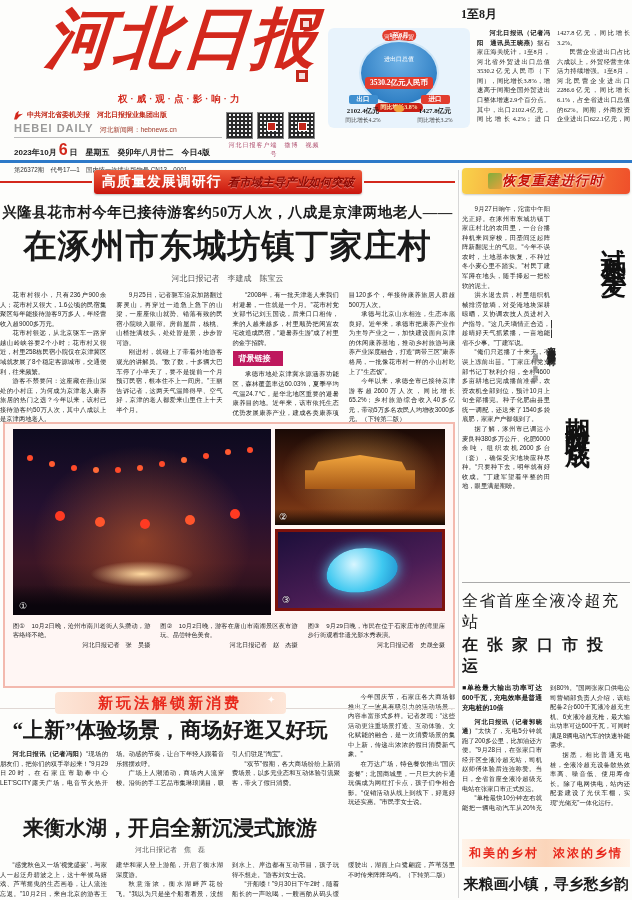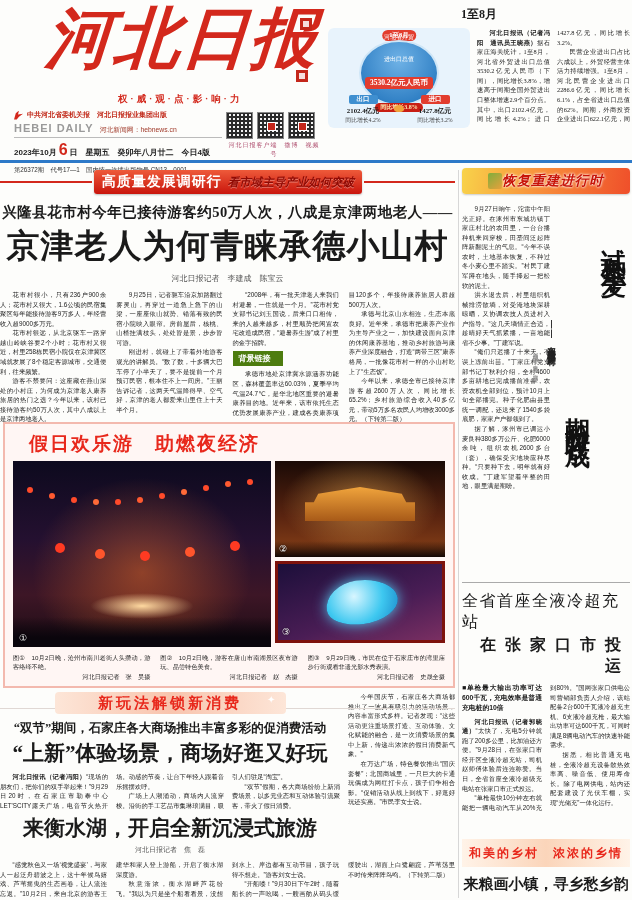--- a/index.html
+++ b/index.html
@@ -72,21 +72,21 @@
   .banner-line{position:absolute;top:13px;height:2px;background:#d3281c;}
   .gz-banner{position:absolute;left:94px;top:2px;width:268px;height:24px;border-radius:3px;
       background:linear-gradient(180deg,#ee5a3a,#c9150c);display:flex;align-items:center;justify-content:center;gap:6px;
       box-shadow:0 1px 2px rgba(0,0,0,.25);}
   .gz-main{color:#fff;font-weight:900;font-size:14px;letter-spacing:1px;}
   .gz-sub{color:#8f0a04;font-weight:900;font-style:italic;font-size:11.5px;text-shadow:0 1px 0 rgba(255,255,255,.35);}
   .ms-kicker{text-align:center;font-size:14.5px;font-weight:bold;margin-top:7px;letter-spacing:.5px;}
   .ms-head{text-align:center;font-size:33px;font-weight:900;letter-spacing:1px;margin-top:2px;}
   .ms-byline{text-align:center;font-size:8px;color:#555;margin-top:4px;}
   .ms-body{margin-top:6px;height:138px;overflow:hidden;column-count:4;column-gap:10px;}
-  .bglink{background:#4d7c0f;color:#fff;font-size:8px;font-weight:bold;padding:2px 12px 2px 6px;margin:4px 0 3px;
+  .bglink{background:#be185d;color:#fff;font-size:8px;font-weight:bold;padding:2px 12px 2px 6px;margin:4px 0 3px;
       display:inline-block;break-inside:avoid;}
 
   
   #photo-block{position:absolute;left:3px;top:422px;width:452px;height:266px;border:2px solid #f3b9ae;
       background:#fff6f4;padding:5px 8px;}
   .pb-title{color:#e8281c;font-size:19px;font-weight:900;letter-spacing:2px;margin:2px 0 4px 16px;}
   .pb-photos{display:flex;gap:4px;}
   .photo{position:relative;overflow:hidden;}
   .badge{position:absolute;color:#fff;font-size:9px;text-shadow:0 0 2px #000;}
   .ph-left{width:258px;height:186px;background:
@@ -146,21 +146,21 @@
   .w-body{position:absolute;left:0;top:2px;width:88px;height:370px;overflow:hidden;}
   .w-head{position:absolute;writing-mode:vertical-rl;font-family:"Liberation Serif",serif;font-weight:900;
       font-size:25px;letter-spacing:6px;color:#111;}
   .w-h1{right:0;top:26px;}
   .w-h2{right:36px;top:196px;}
   .w-deck{position:absolute;right:72px;top:118px;writing-mode:vertical-rl;font-size:8.5px;font-weight:bold;color:#222;letter-spacing:1px;}
   .w-byline{position:absolute;right:90px;top:146px;writing-mode:vertical-rl;font-size:5.5px;color:#888;letter-spacing:1px;}
   .r-hr{margin-top:6px;border-top:1px solid #aaa;}
   #supercharge{margin-top:8px;}
   .sc-h1{font-size:16px;font-weight:400;letter-spacing:1.5px;font-family:"Liberation Serif",serif;}
-  .sc-h2{font-size:16px;font-weight:900;letter-spacing:9px;font-family:"Liberation Serif",serif;margin-top:2px;text-align:right;}
+  .sc-h2{font-size:16px;font-weight:900;letter-spacing:9px;font-family:"Liberation Serif",serif;margin-top:2px;}
   .sc-body{margin-top:6px;height:146px;overflow:hidden;column-count:2;column-gap:8px;}
   .sc-bullet{font-size:6.8px;font-weight:bold;line-height:1.5;text-align:justify;margin-bottom:3px;break-inside:avoid;}
   #countryside{margin-top:10px;}
   .cs-banner{height:28px;background:linear-gradient(90deg,#fff3e8,#fbd5ba 50%,#fff3e8);
       display:flex;align-items:center;justify-content:center;position:relative;}
   .cs-banner span{color:#e8281c;font-size:12px;font-weight:900;letter-spacing:2px;}
   .cs-h1{text-align:center;font-size:15px;font-weight:bold;font-family:"Liberation Serif",serif;margin-top:8px;}
   .cs-h2{text-align:center;font-size:18px;font-weight:900;letter-spacing:2px;font-family:"Liberation Serif",serif;margin-top:8px;}
 </style>
 </head>
@@ -247,38 +247,37 @@
   <div id="main-story">
     <div class="banner-row">
       <div class="banner-line" style="left:0;width:92px"></div>
       <div class="banner-line" style="left:364px;width:91px"></div>
       <div class="gz-banner">
         <span class="gz-main">高质量发展调研行</span>
         <span class="gz-sub">看市域主导产业如何突破</span>
       </div>
     </div>
     <div class="ms-kicker serif">兴隆县花市村今年已接待游客约50万人次，八成是京津两地老人——</div>
-    <div class="ms-head serif">京津老人为何青睐承德小山村</div>
+    <div class="ms-head serif">在涿州市东城坊镇丁家庄村</div>
     <div class="ms-byline">河北日报记者　李建成　陈宝云</div>
     <div class="ms-body bt">
       <p>花市村很小，只有236户900余人；花市村又很大，1.6公顷的民宿集聚区每年能接待游客9万多人，年经营收入超9000多万元。</p>
       <p>花市村很远，从北京驱车一路穿越山岭峡谷要2个小时；花市村又很近，村里258栋民宿小院仅在京津冀区域就发展了8个稳定客源城市，交通便利，往来频繁。</p>
       <p>游客不禁要问：这座藏在燕山深处的小村庄，为何成为京津老人康养旅居的热门之选？今年以来，该村已接待游客约50万人次，其中八成以上是京津两地老人。</p>
       <p>9月25日，记者驱车沿京加路翻过雾灵山，再穿过一道急上急下的山梁，一座座依山就势、错落有致的民宿小院映入眼帘。房前屋后，核桃、山楂挂满枝头，处处皆是景，步步皆可游。</p>
       <p>刚进村，就碰上了带着外地游客观光的讲解员。“数了数，十多辆大巴车停了小半天了，要不是提前一个月预订民宿，根本住不上一间房。”王丽告诉记者，这两天气温降得早、空气好，京津的老人都爱来山里住上十天半个月。</p>
       <p>“2008年，有一批天津老人来我们村避暑，一住就是一个月。”花市村党支部书记刘玉国说，后来口口相传，来的人越来越多，村里顺势把闲置农宅改造成民宿，“避暑养生游”成了村里的金字招牌。</p>
       <div class="bglink">背景链接</div>
       <p>承德市地处京津冀水源涵养功能区，森林覆盖率达60.03%，夏季平均气温24.7℃，是华北地区重要的避暑康养目的地。近年来，该市依托生态优势发展康养产业，建成各类康养项目120多个，年接待康养旅居人群超500万人次。</p>
       <p>承德与北京山水相连，生态本底良好。近年来，承德市把康养产业作为主导产业之一，加快建设面向京津的休闲康养基地，推动乡村旅游与康养产业深度融合，打造“两带三区”康养格局，一批像花市村一样的小山村吃上了“生态饭”。</p>
       <p>今年以来，承德全市已接待京津游客超2600万人次，同比增长65.2%；乡村旅游综合收入40多亿元，带动5万多名农民人均增收3000多元。（下转第二版）</p>
     </div>
   </div>
 
   <div id="photo-block">
-    <div class="pb-title serif">假日欢乐游　助燃夜经济</div>
     <div class="pb-photos">
       <div class="photo ph-left">
         <i class="lantern-string"></i>
         <div class="street-glow"></div>
         <div class="crowd"></div>
         <span class="badge" style="left:6px;bottom:4px">①</span>
       </div>
       <div class="ph-col">
         <div class="photo ph-stage">
           <div class="palace"></div>
@@ -308,21 +307,20 @@
   </div>
 
   <div id="xinwanfa">
     <div class="xw-line"></div>
     <div class="xw-flex">
       <div class="xw-left">
         <div class="xw-banner">
           <span>新玩法解锁新消费</span>
           <i class="spark">✦</i>
         </div>
-        <div class="xw-kicker serif">“双节”期间，石家庄各大商场推出丰富多彩的促消费活动</div>
         <div class="xw-head serif">“上新”体验场景，商场好逛又好玩</div>
         <div class="xw-body bt">
           <p><b>河北日报讯（记者冯阳）</b><span>“现场的朋友们，把你们的双手举起来！”9月29日20时，在石家庄市勒泰中心LET'SCITY露天广场，电音节火热开场。动感的节奏，让台下年轻人跟着音乐摇摆欢呼。</span></p>
           <p>广场上人潮涌动，商场内人流穿梭。沿街的手工艺品市集琳琅满目，吸引人们驻足“淘宝”。</p>
           <p>“双节”假期，各大商场纷纷上新消费场景，以多元业态和互动体验引流聚客，带火了假日消费。</p>
         </div>
       </div>
       <div class="xw-right bt">
         <p>今年国庆节，石家庄各大商场都推出了一波具有吸引力的活动场景，内容丰富形式多样。记者发现：“这些活动更注重场景打造、互动体验、文化赋能的融合，是一次消费场景的集中上新，传递出浓浓的假日消费新气象。”</p>
         <p>在万达广场，特色餐饮推出“国庆套餐”；北国商城里，一只巨大的卡通玩偶成为网红打卡点，孩子们争相合影。“促销活动从线上到线下，好逛好玩还实惠。”市民李女士说。</p>

